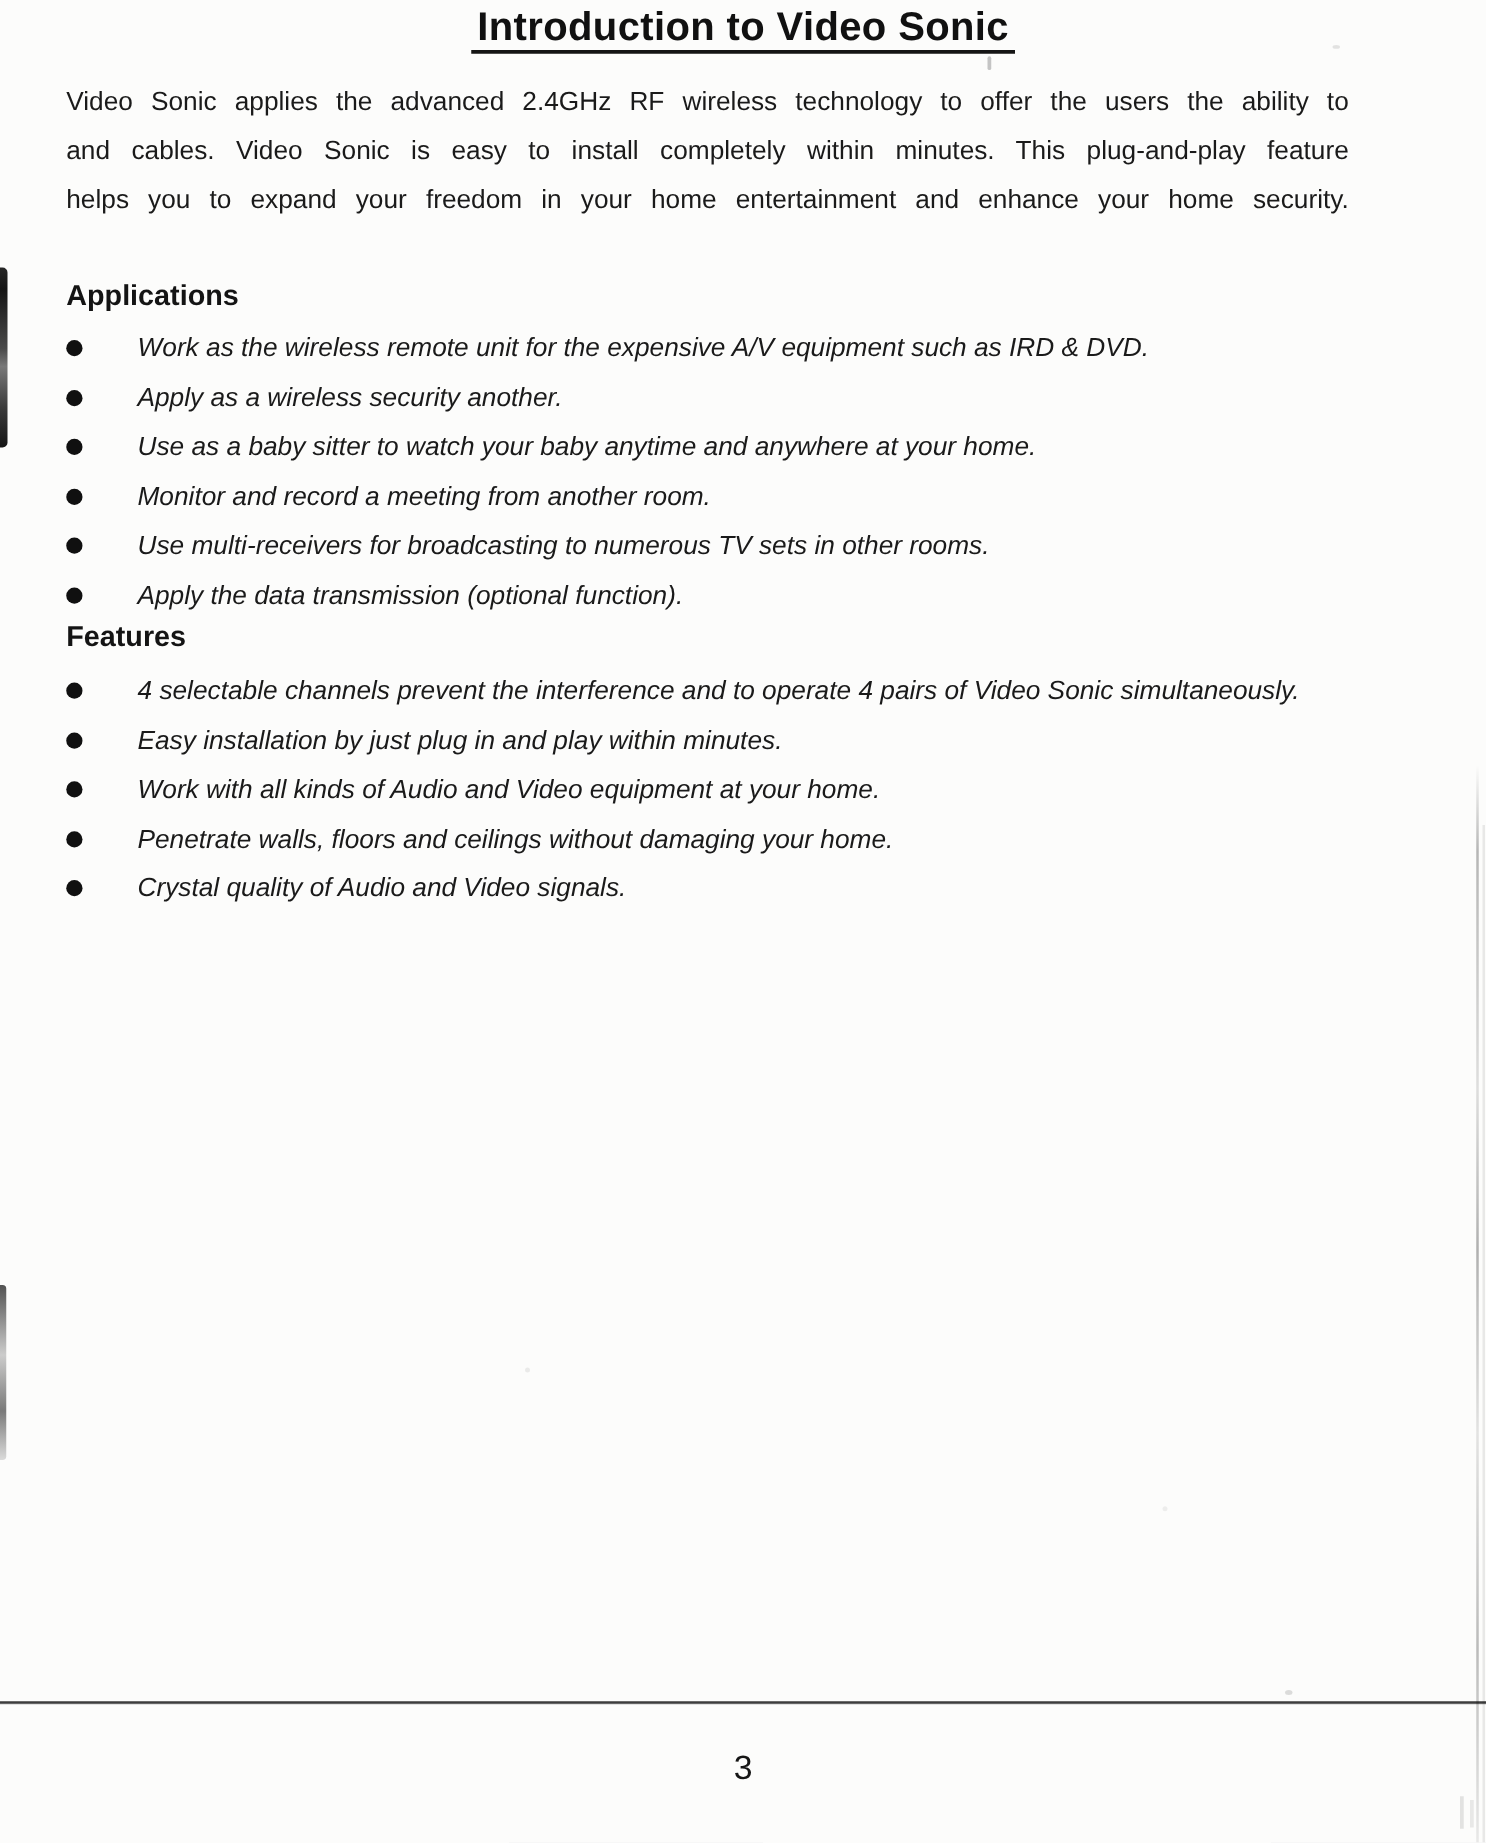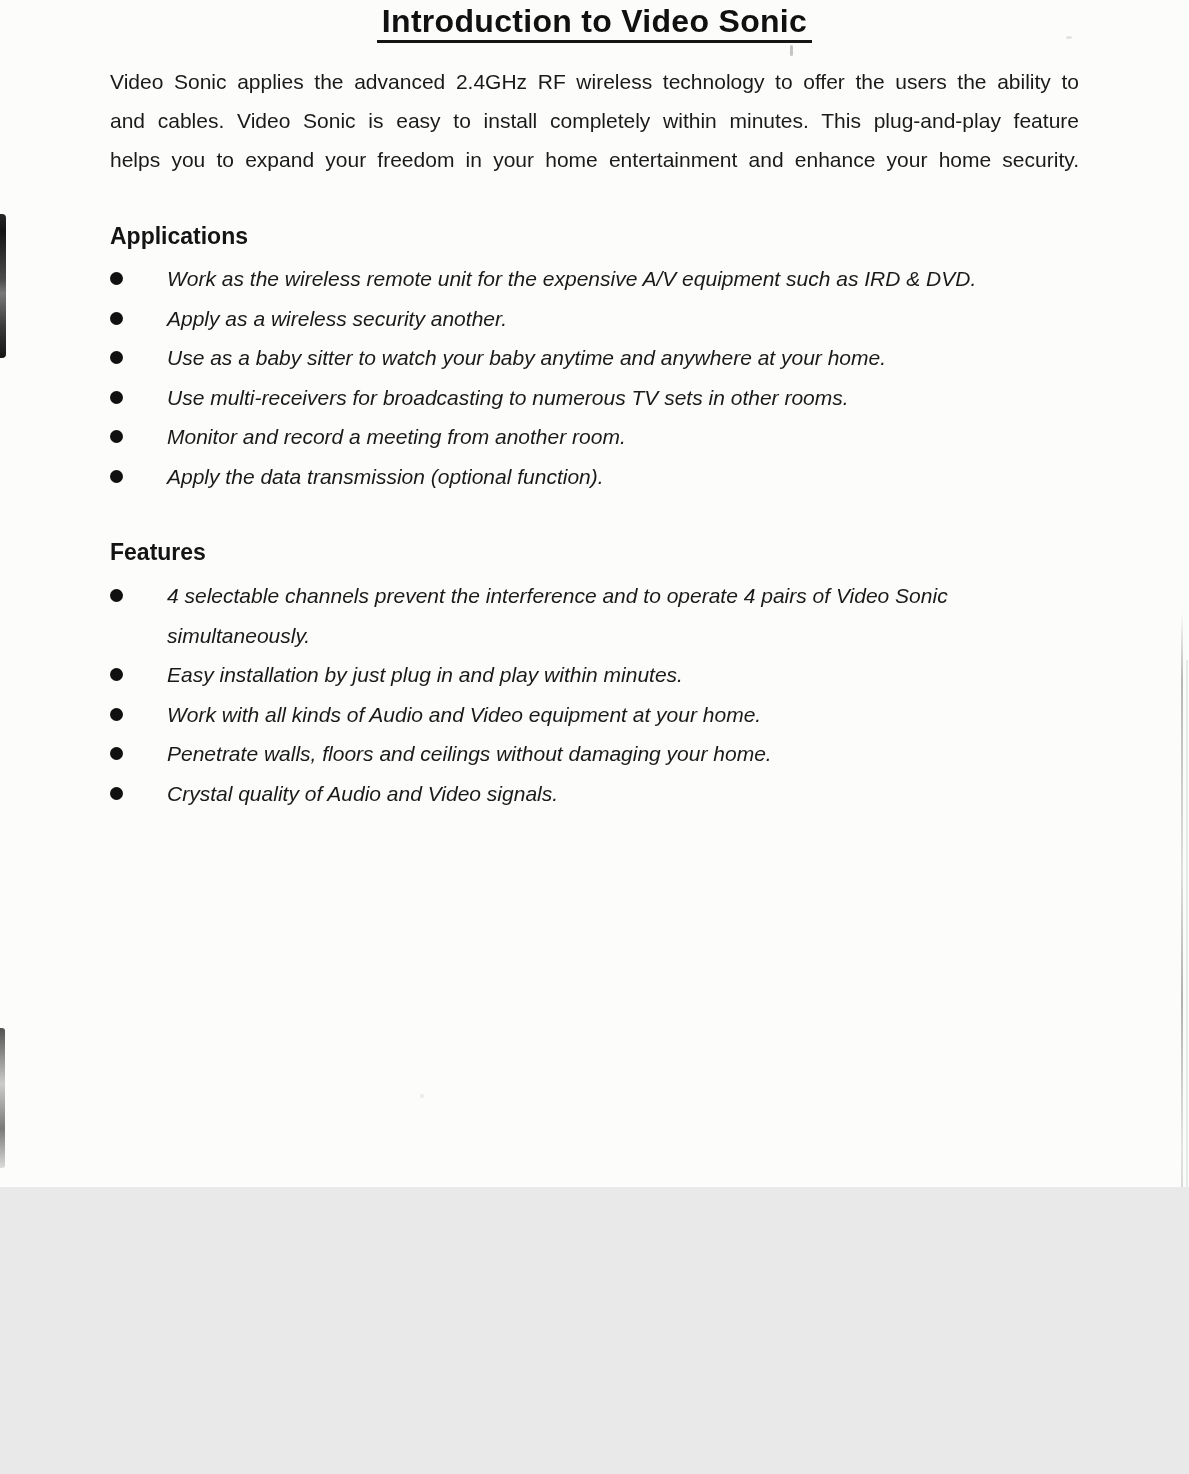--- a/index.html
+++ b/index.html
@@ -1,61 +1,61 @@
 <!DOCTYPE html>
 <html><head>
 <meta charset="utf-8">
 <style>
   html, body { margin: 0; padding: 0; }
   body { background: #e9e9e9; }
   .page {
     position: relative;
     width: 1189px;
-    height: 1187px;
+    height: 1474px;
     margin: 0 auto;
     background: #fcfcfb;
     color: #1a1a1a;
     font-family: "Liberation Sans", "DejaVu Sans", sans-serif;
     overflow: hidden;
   }
   
   .title-row { text-align: center; padding-top: 3px; }
   .doc-title {
     display: inline-block;
     margin: 0;
     font-size: 32px;
     line-height: 1.0;
     font-weight: 700;
     letter-spacing: 0.3px;
     color: #111;
     border-bottom: 3px solid #151515;
     padding: 2px 5px 3px 5px;
   }
   
-  .content { padding: 0 110px 0 110px; }
+  .content { padding: 0 110px 0 53px; }
   .intro {
     margin: 19px 0 0 0;
     font-size: 21px;
     line-height: 39px;
   }
   .intro-line {
     display: block;
     text-align: justify;
     text-align-last: justify;
     white-space: normal;
   }
   .sec-heading {
     margin: 0;
     font-size: 23px;
     line-height: 26px;
     font-weight: 700;
     color: #141414;
   }
   .sec-apps .sec-heading { margin-top: 44px; }
-  .sec-feat .sec-heading { margin-top: 43px; }
+  .sec-feat .sec-heading { }
   ul.blist {
     list-style: none;
     margin: 10px 0 0 0;
     padding: 0;
     font-size: 21px;
   }
   .sec-feat ul.blist { margin-top: 11px; }
   ul.blist li {
     display: flex;
     align-items: flex-start;
@@ -147,25 +147,25 @@
         <li>
           <span class="bdot"></span>
           <span class="btext">Apply as a wireless security another.</span>
         </li>
         <li>
           <span class="bdot"></span>
           <span class="btext">Use as a baby sitter to watch your baby anytime and anywhere at your home.</span>
         </li>
         <li>
           <span class="bdot"></span>
+          <span class="btext">Monitor and record a meeting from another room.</span>
+        </li>
+        <li>
+          <span class="bdot"></span>
           <span class="btext">Use multi-receivers for broadcasting to numerous TV sets in other rooms.</span>
-        </li>
-        <li>
-          <span class="bdot"></span>
-          <span class="btext">Monitor and record a meeting from another room.</span>
         </li>
         <li>
           <span class="bdot"></span>
           <span class="btext">Apply the data transmission (optional function).</span>
         </li>
       </ul>
     </section>
 
     <section class="sec-feat">
       <h2 class="sec-heading">Features</h2>

